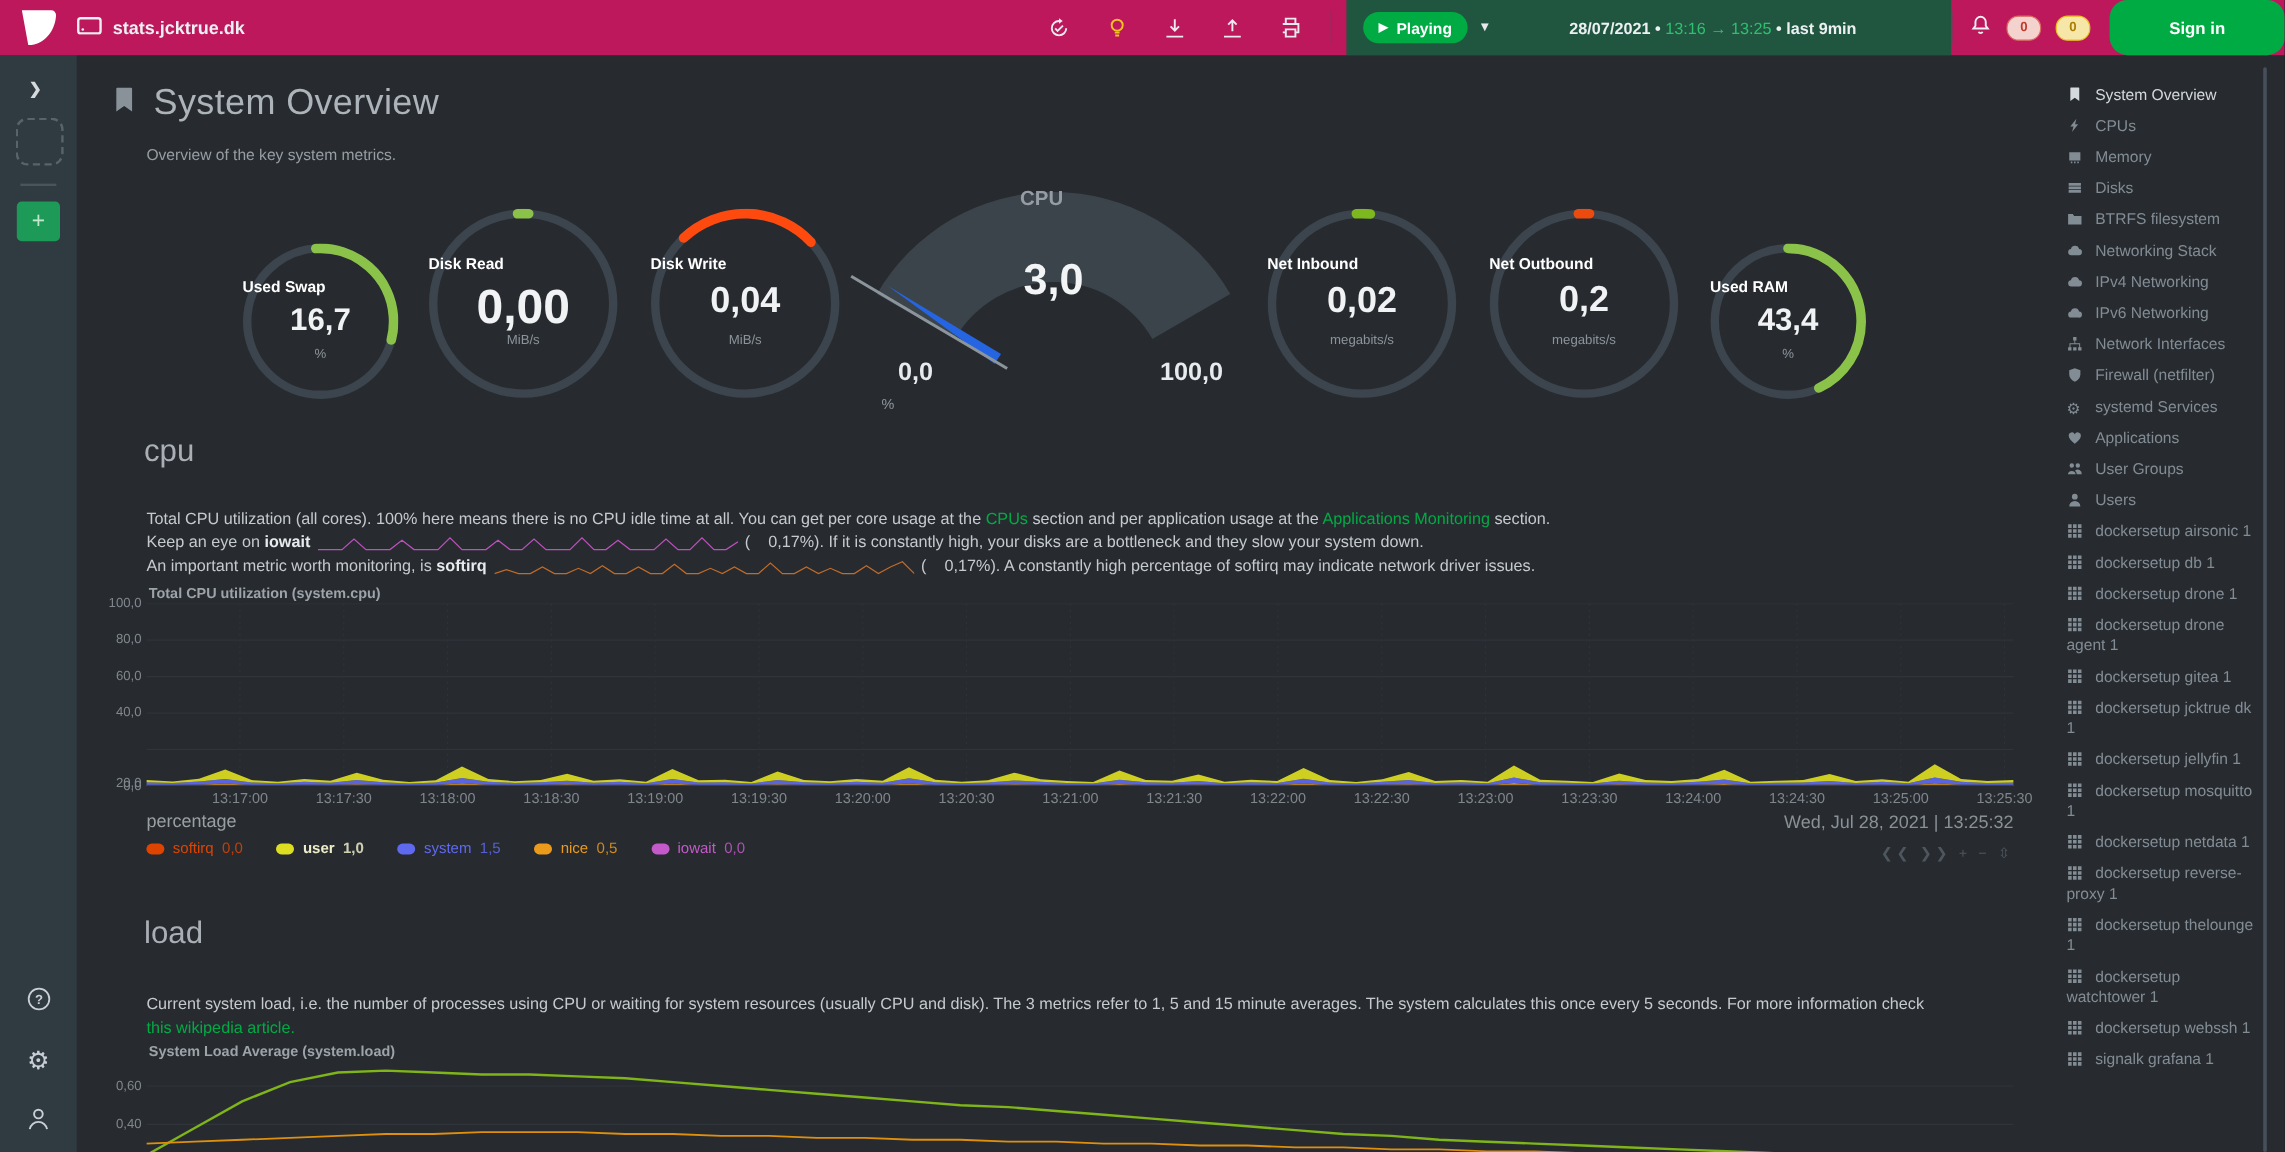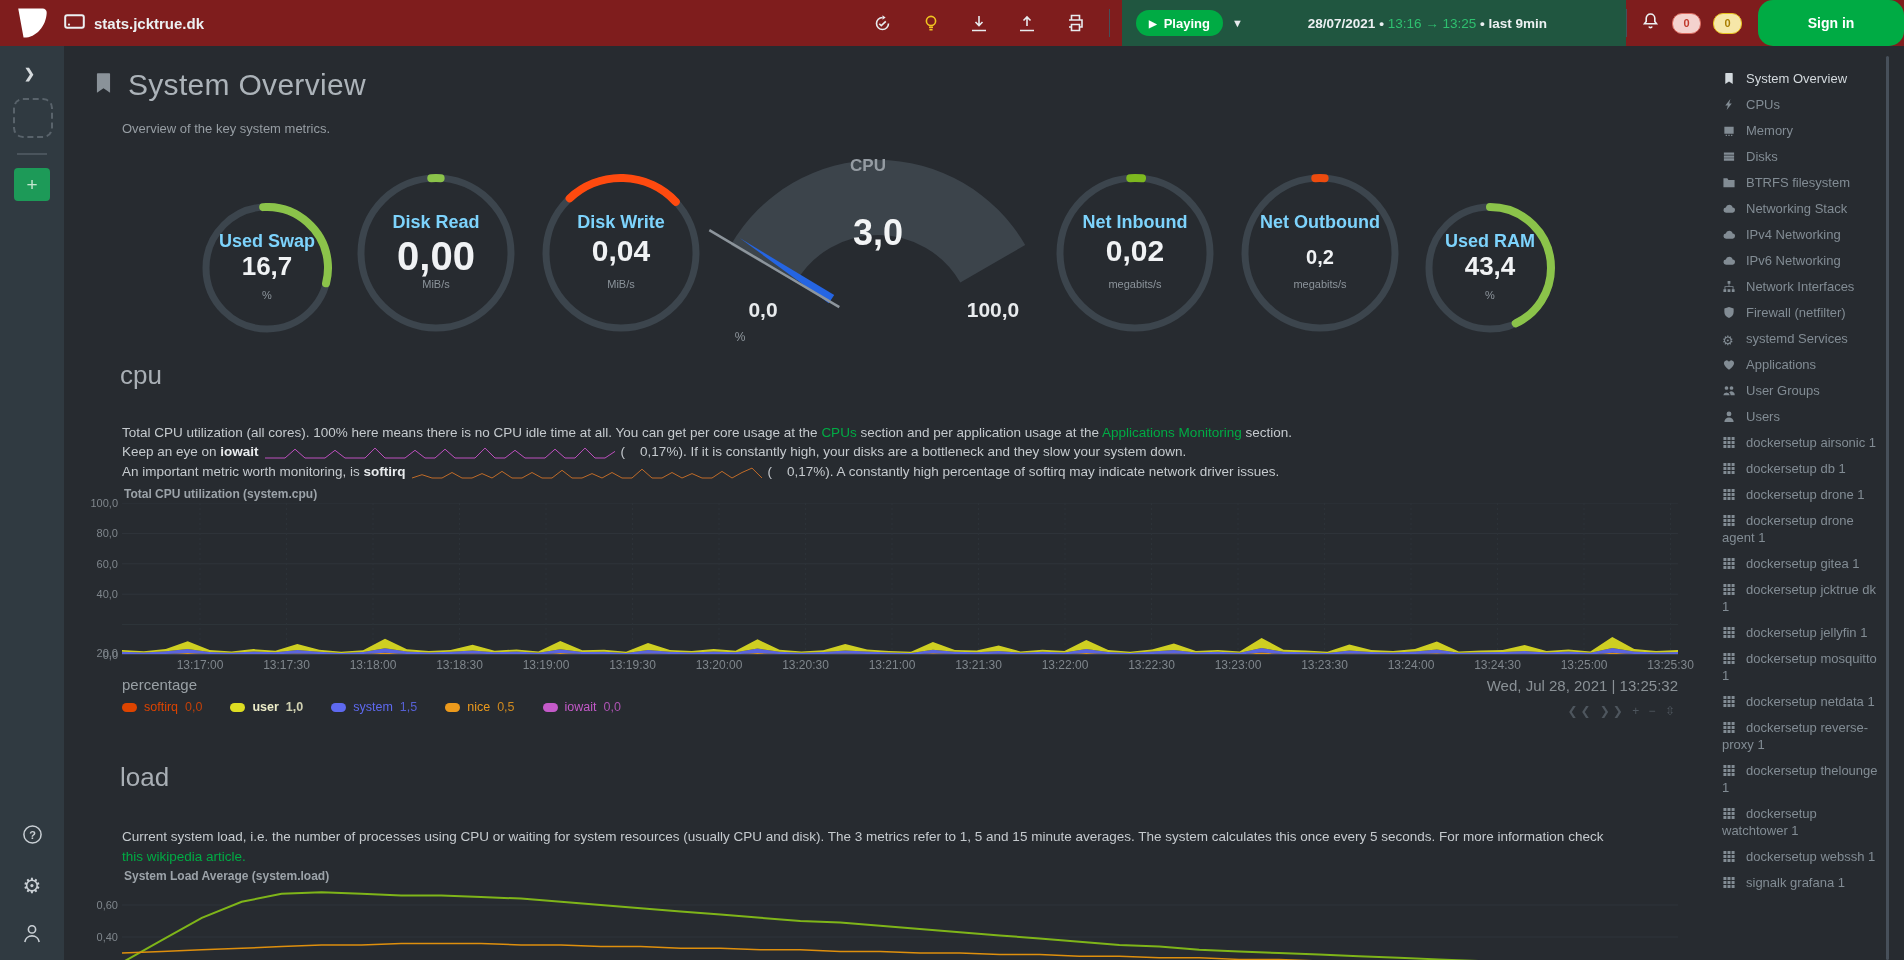--- a/index.html
+++ b/index.html
@@ -1,19 +1,19 @@
 <!DOCTYPE html>
 <html><head>
 <meta charset="utf-8">
 <style>
   html,body{margin:0;padding:0;background:#1d2125;}
   #app{position:relative;width:1904px;height:960px;background:#272B30;overflow:hidden;
        font-family:"Liberation Sans",sans-serif;-webkit-font-smoothing:antialiased;}
   
-  .header{position:absolute;left:0;top:0;width:1904px;height:46px;background:#7f1d1d;display:flex;align-items:center;z-index:9;}
+  .header{position:absolute;left:0;top:0;width:1904px;height:46px;background:#be185d;display:flex;align-items:center;z-index:9;}
   .logo-wrap{width:64px;display:flex;justify-content:center;align-items:center;}
   .host{display:flex;align-items:center;gap:9px;color:#ECF0F2;font-size:15px;font-weight:bold;}
   .hdr-icons{margin-left:auto;display:flex;align-items:center;gap:30px;margin-right:24px;}
   .hdr-icons svg{display:block;cursor:pointer;}
   .vsep{width:1px;height:28px;background:#46515A;}
   .green-panel{height:46px;display:flex;align-items:center;background:#205640;padding:0 14px;width:476px;margin-left:12px;}
   .play-pill{display:flex;align-items:center;gap:7px;background:#00AB44;border-radius:13px;height:26px;padding:0 13px;color:#fff;font-size:13px;font-weight:bold;cursor:pointer;}
   .caret{color:#E6EAEC;font-size:11px;margin-left:9px;cursor:pointer;}
   .range-text{flex:1;text-align:center;font-size:13.5px;color:#ECF0F2;font-weight:bold;white-space:nowrap;cursor:pointer;}
   .range-text .grn{color:#2EC06F;font-weight:normal;}
@@ -42,21 +42,21 @@
   .h1row h1{margin:0;font-size:30px;font-weight:400;color:#ACB3B9;letter-spacing:.3px;}
   .subtitle{position:absolute;left:122px;top:121px;font-size:13px;color:#969DA3;}
   .h2{position:absolute;font-size:26px;font-weight:400;color:#A9AFB5;}
   .desc{position:absolute;left:122px;font-size:13.5px;color:#C5CACE;white-space:nowrap;}
   .desc b{color:#E8EBED;}
   .desc .lnk{color:#00AB44;cursor:pointer;}
   .desc svg{vertical-align:middle;margin:0 6px;}
   .chart-title{position:absolute;font-size:12px;font-weight:bold;color:#9CA3A9;}
   
   .gauge{position:absolute;cursor:pointer;}
-  .gauge .gname{position:absolute;width:100%;text-align:center;font-size:18px;font-weight:bold;color:#7dd3fc;}
+  .gauge .gname{position:absolute;width:100%;text-align:left;font-size:13px;font-weight:bold;color:#ffffff;}
   .gauge .gval{position:absolute;width:100%;text-align:center;font-weight:bold;color:#F0F2F4;}
   .gauge .gunit{position:absolute;width:100%;text-align:center;font-size:11px;color:#8C949B;}
   
   .axis-lbl{position:absolute;font-size:11px;color:#7F868C;}
   .xtick{position:absolute;font-size:12px;color:#7F868C;width:64px;text-align:center;}
   .context-lbl{position:absolute;left:122px;top:676px;font-size:15px;color:#99A0A5;}
   .legend{position:absolute;left:122px;top:700px;display:flex;align-items:center;gap:28px;}
   .leg-item{display:flex;align-items:center;gap:7px;font-size:12.5px;cursor:pointer;}
   .leg-pill{width:15px;height:9px;border-radius:5px;display:inline-block;}
   .timestamp{position:absolute;right:226px;top:677px;font-size:15px;color:#8A9196;}
@@ -280,21 +280,21 @@
           <circle cx="79" cy="79" r="75" fill="none" stroke="#3C454D" stroke-width="7"></circle>
           <circle cx="79" cy="79" r="75" fill="none" stroke="#FF4A0F" stroke-width="8" stroke-linecap="round" stroke-dasharray="117.80972450961724 471.23889803846896" transform="rotate(-133.2 79 79)"></circle>
         </svg><div class="gname" style="top: 38px;">Disk Write</div><div class="gval" style="top: 60px; font-size: 30px;">0,04</div><div class="gunit" style="top: 104px;">MiB/s</div></div>
       <div class="gauge" style="left: 1056px; top: 174px; width: 158px; height: 158px;"><svg width="158" height="158">
           <circle cx="79" cy="79" r="75" fill="none" stroke="#3C454D" stroke-width="7"></circle>
           <circle cx="79" cy="79" r="75" fill="none" stroke="#7DB81F" stroke-width="8" stroke-linecap="round" stroke-dasharray="11.780972450961725 471.23889803846896" transform="rotate(-93.6 79 79)"></circle>
         </svg><div class="gname" style="top: 38px;">Net Inbound</div><div class="gval" style="top: 60px; font-size: 30px;">0,02</div><div class="gunit" style="top: 104px;">megabits/s</div></div>
       <div class="gauge" style="left: 1241px; top: 174px; width: 158px; height: 158px;"><svg width="158" height="158">
           <circle cx="79" cy="79" r="75" fill="none" stroke="#3C454D" stroke-width="7"></circle>
           <circle cx="79" cy="79" r="75" fill="none" stroke="#ED4B0E" stroke-width="8" stroke-linecap="round" stroke-dasharray="9.42477796076938 471.23889803846896" transform="rotate(-93.6 79 79)"></circle>
-        </svg><div class="gname" style="top: 38px;">Net Outbound</div><div class="gval" style="top: 72px; font-size: 20px;">0,2</div><div class="gunit" style="top: 104px;">megabits/s</div></div>
+        </svg><div class="gname" style="top: 38px;">Net Outbound</div><div class="gval" style="top: 59px; font-size: 30px;">0,2</div><div class="gunit" style="top: 104px;">megabits/s</div></div>
       <div class="gauge" style="left: 1425px; top: 203px; width: 130px; height: 130px;"><svg width="130" height="130">
           <circle cx="65" cy="65" r="61" fill="none" stroke="#3C454D" stroke-width="7"></circle>
           <circle cx="65" cy="65" r="61" fill="none" stroke="#8BC34A" stroke-width="8" stroke-linecap="round" stroke-dasharray="164.80795060732055 383.27430373795477" transform="rotate(-90 65 65)"></circle>
         </svg><div class="gname" style="top: 28px;">Used RAM</div><div class="gval" style="top: 48px; font-size: 26px;">43,4</div><div class="gunit" style="top: 86px;">%</div></div>
       <div class="gauge" style="left: 700px; top: 145px; width: 360px; height: 200px;"><svg width="360" height="200">
           <path d="M30.8,100.0 A170 170 0 0 1 325.2,100.0 L260.3,137.5 A95 95 0 0 0 95.7,137.5 Z" fill="#3C444B"></path>
           <path d="M39.7,93.1 L128.8,158.2 L134.2,150.1 Z" fill="#2565E2"></path>
           <line x1="139.3" y1="162.1" x2="9.3" y2="85.2" stroke="#8D959C" stroke-width="2.5"></line>
           <text x="168" y="26" text-anchor="middle" font-size="17" fill="#959CA3" font-weight="bold">CPU</text>
           <text x="178" y="100" text-anchor="middle" font-size="36" fill="#F2F4F5" font-weight="bold">3,0</text>

